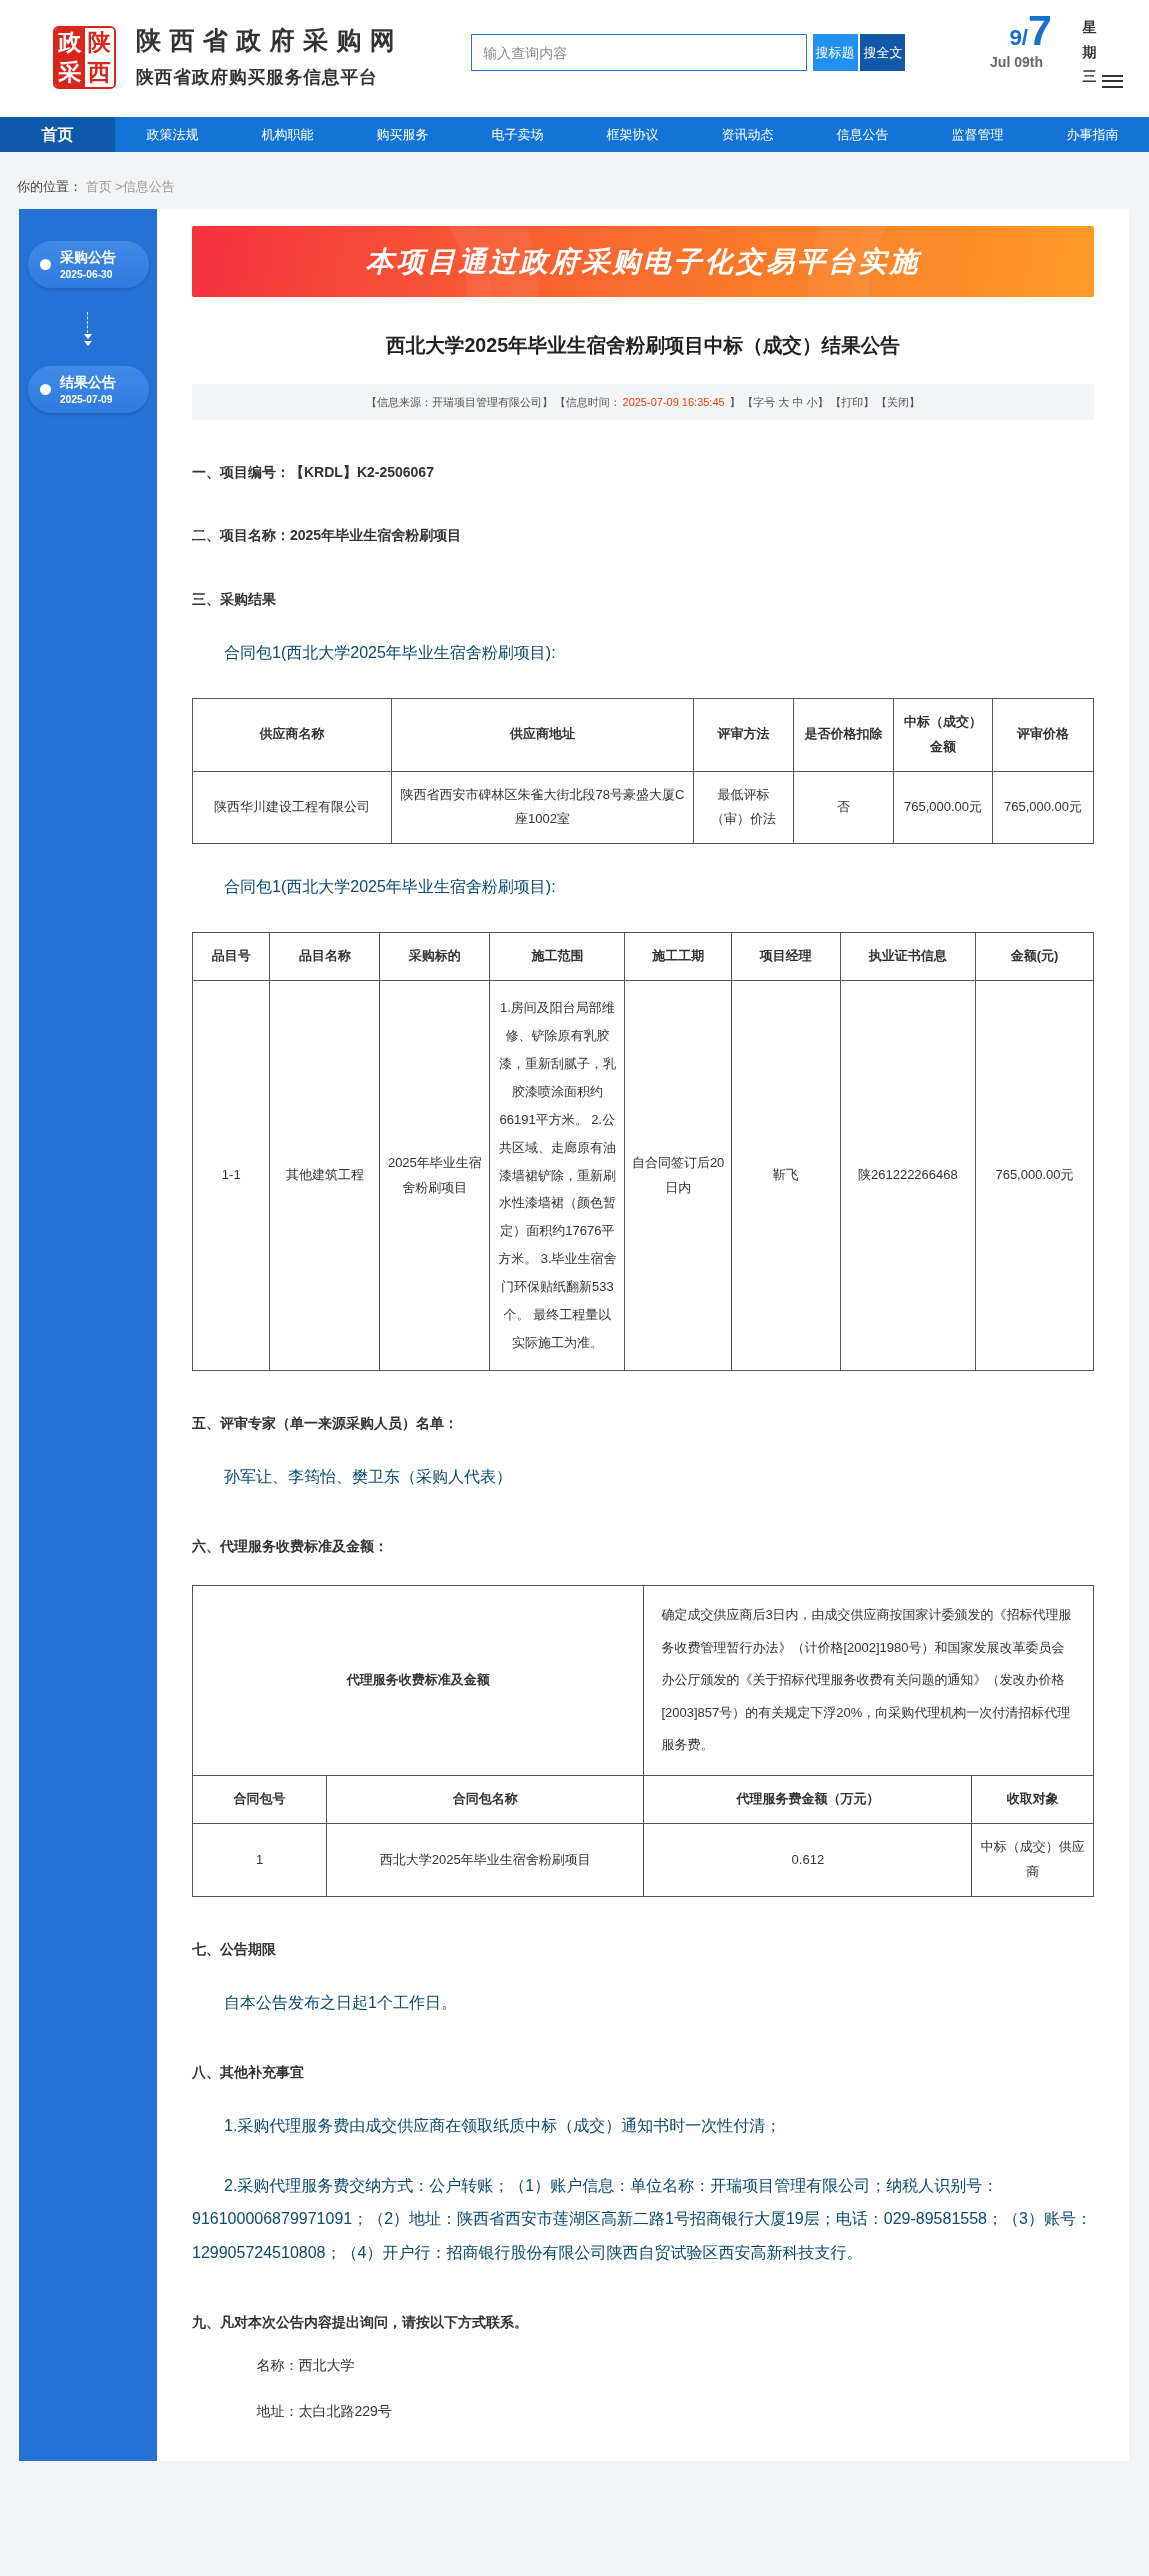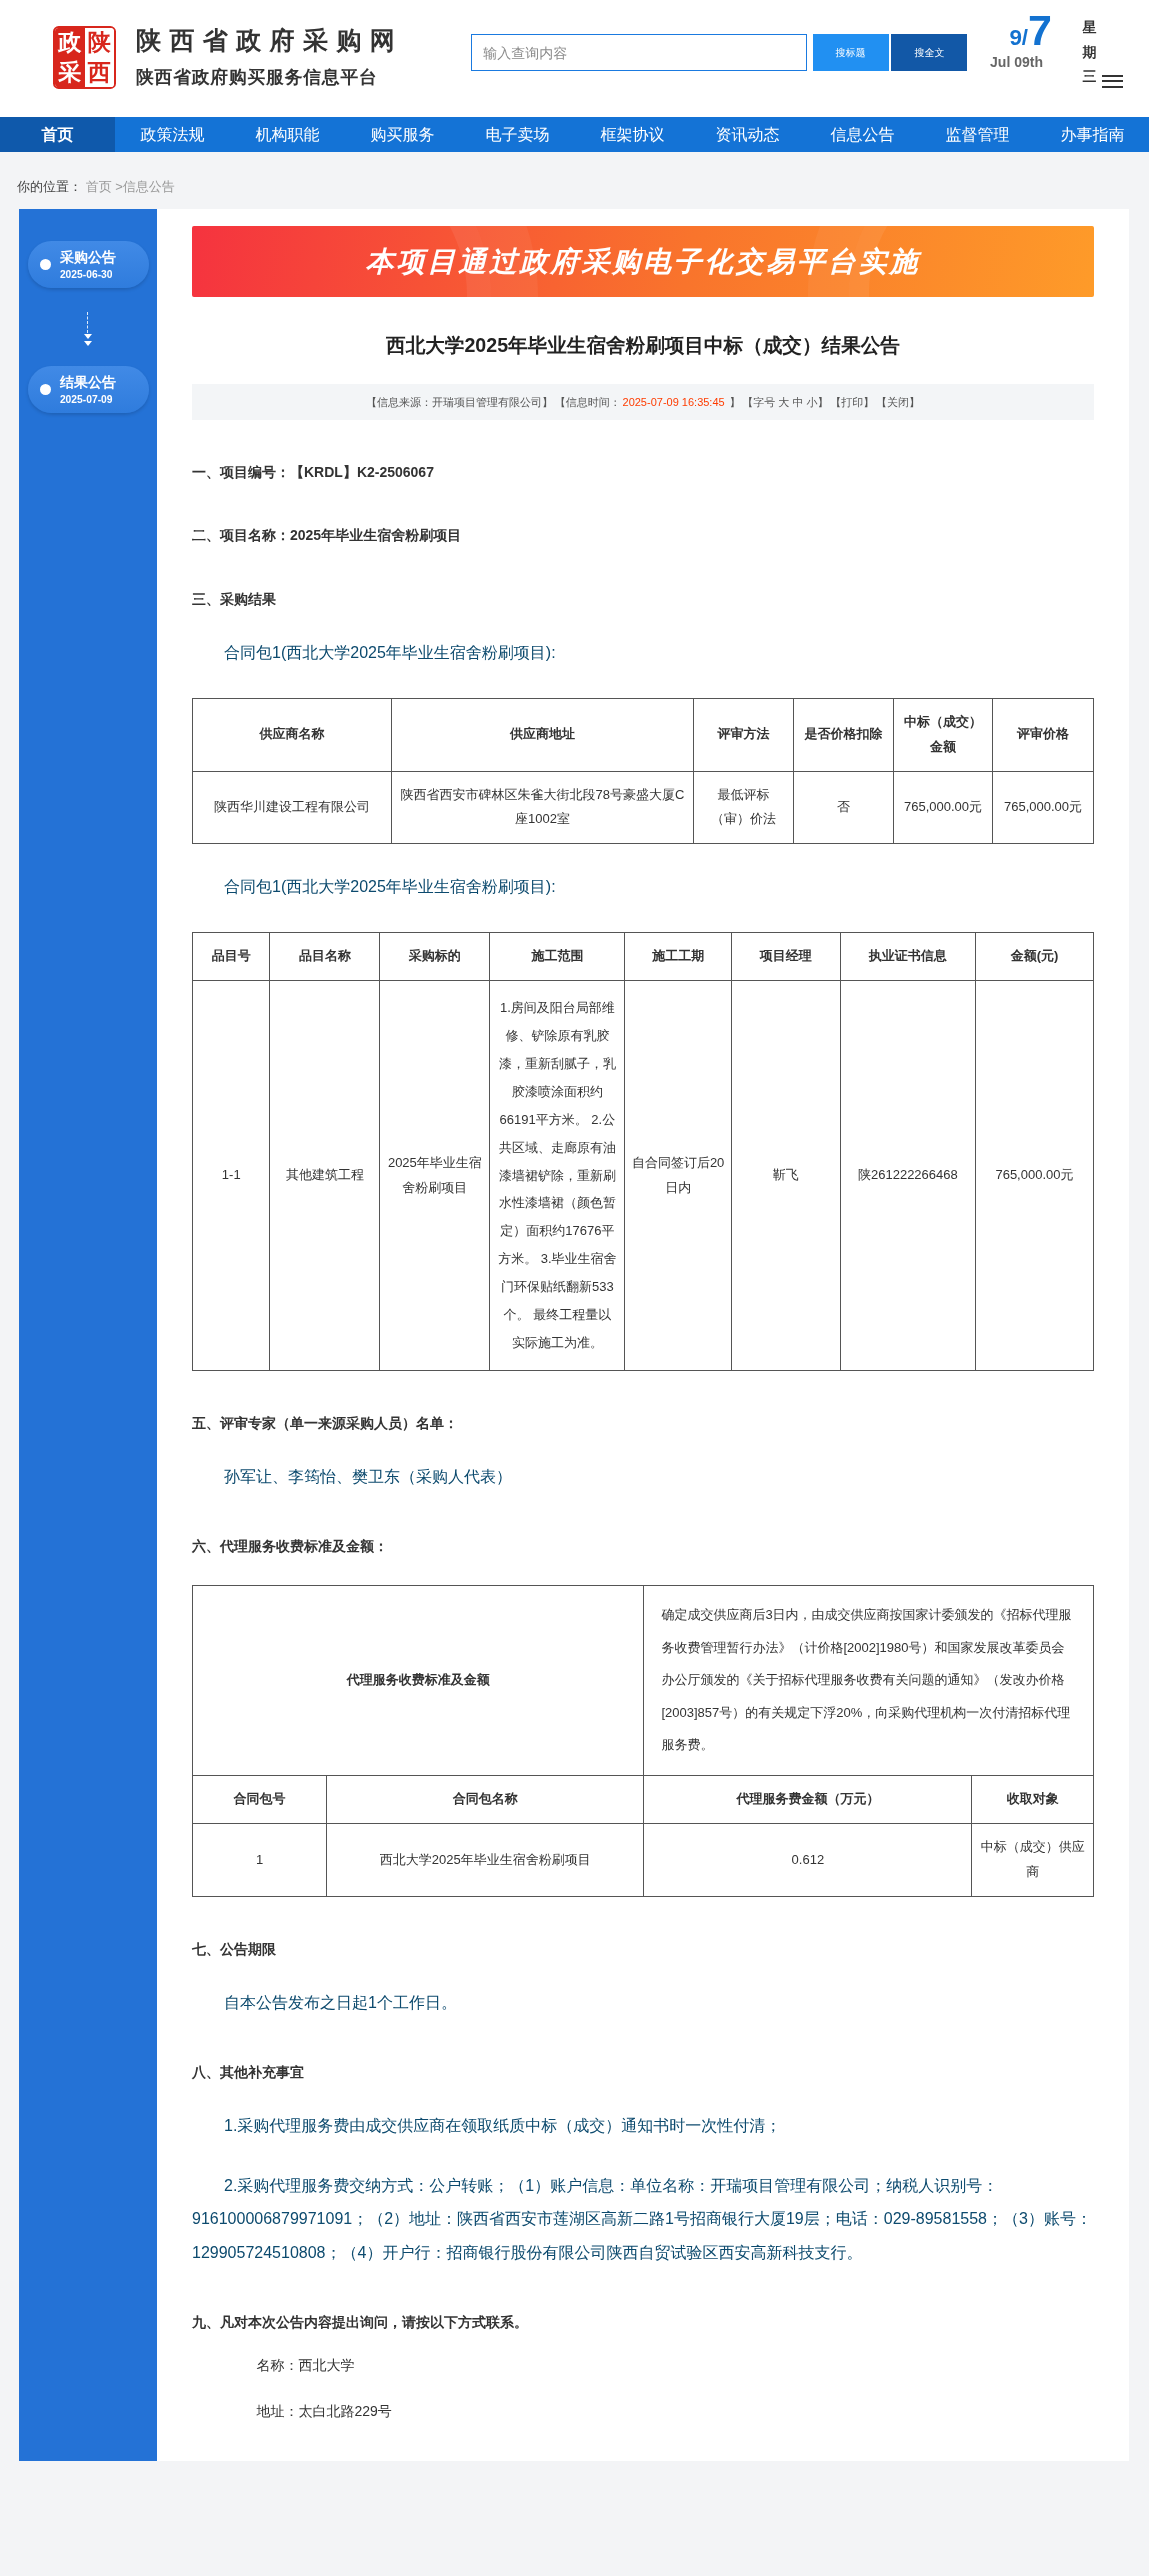--- a/index.html
+++ b/index.html
@@ -16,37 +16,37 @@
   .logo-seal span { display:flex; align-items:center; justify-content:center; }
   .seal-red { background:#d8261c; color:#fff; }
   .seal-white { background:#fff; color:#d8261c; }
   .site-titles { position:absolute; left:136px; top:24px; }
   .site-title { font-size:25px; font-weight:bold; color:#333; letter-spacing:8.4px; }
   .site-subtitle { font-size:17.7px; font-weight:bold; color:#333; margin-top:8.4px; letter-spacing:0.9px; }
   .search-box { position:absolute; left:471px; top:34px; display:flex; }
   .search-box input { width:336px; height:37px; border:1.9px solid #1a7ae0; padding:0 11.2px;
     font-size:14px; color:#7f1d1d; outline:none; font-family:inherit; }
   .search-box input::placeholder { color:#8a8a8a; }
-  .search-btn { width:76px; height:37px; border:none; color:#fff; font-size:10px;
+  .search-btn { width:45px; height:37px; border:none; color:#fff; font-size:13px;
     cursor:pointer; font-family:Liberation Serif, serif; }
   .btn-title { background:#2190f2; margin-left:5.6px; }
   .btn-full  { background:#1258a7; margin-left:2.8px; }
   .date-widget { position:absolute; left:981px; top:9.3px; width:71px; color:#1372d0; }
   .d-top { display:flex; align-items:baseline; justify-content:flex-end; }
   .d-frac { font-size:22.4px; font-weight:bold; }
   .d-day  { font-size:43px; font-weight:bold; line-height:1; }
   .d-en { font-size:14px; font-weight:bold; color:#666; text-align:center; margin-top:1.9px; }
   .weekday { position:absolute; left:1081px; top:15px; width:17px; font-size:14px;
     font-weight:bold; color:#333; line-height:1.75; text-align:center; word-break:break-all; }
   .hamburger { position:absolute; left:1102px; top:71px; width:20.5px; cursor:pointer; }
   .hamburger i { display:block; height:1.9px; background:#333; margin:3.7px 0; }
 
   
   .main-nav { display:flex; height:35px; background:#1473d6; }
-  .nav-item { flex:1; text-align:center; line-height:35px; color:#fff; font-size:16px;
+  .nav-item { flex:1; text-align:center; line-height:35px; color:#fff; font-size:13px;
     text-decoration:none; cursor:pointer; }
   .nav-item.active { background:#0f59ab; font-weight:bold; font-size:16px; }
 
   
   .breadcrumb { height:57px; padding:26px 0 0 17px; font-size:13px; }
   .bc-label { color:#444; }
   .bc-home { color:#999; text-decoration:none; cursor:pointer; }
   .bc-cur { color:#999; }
 
   

